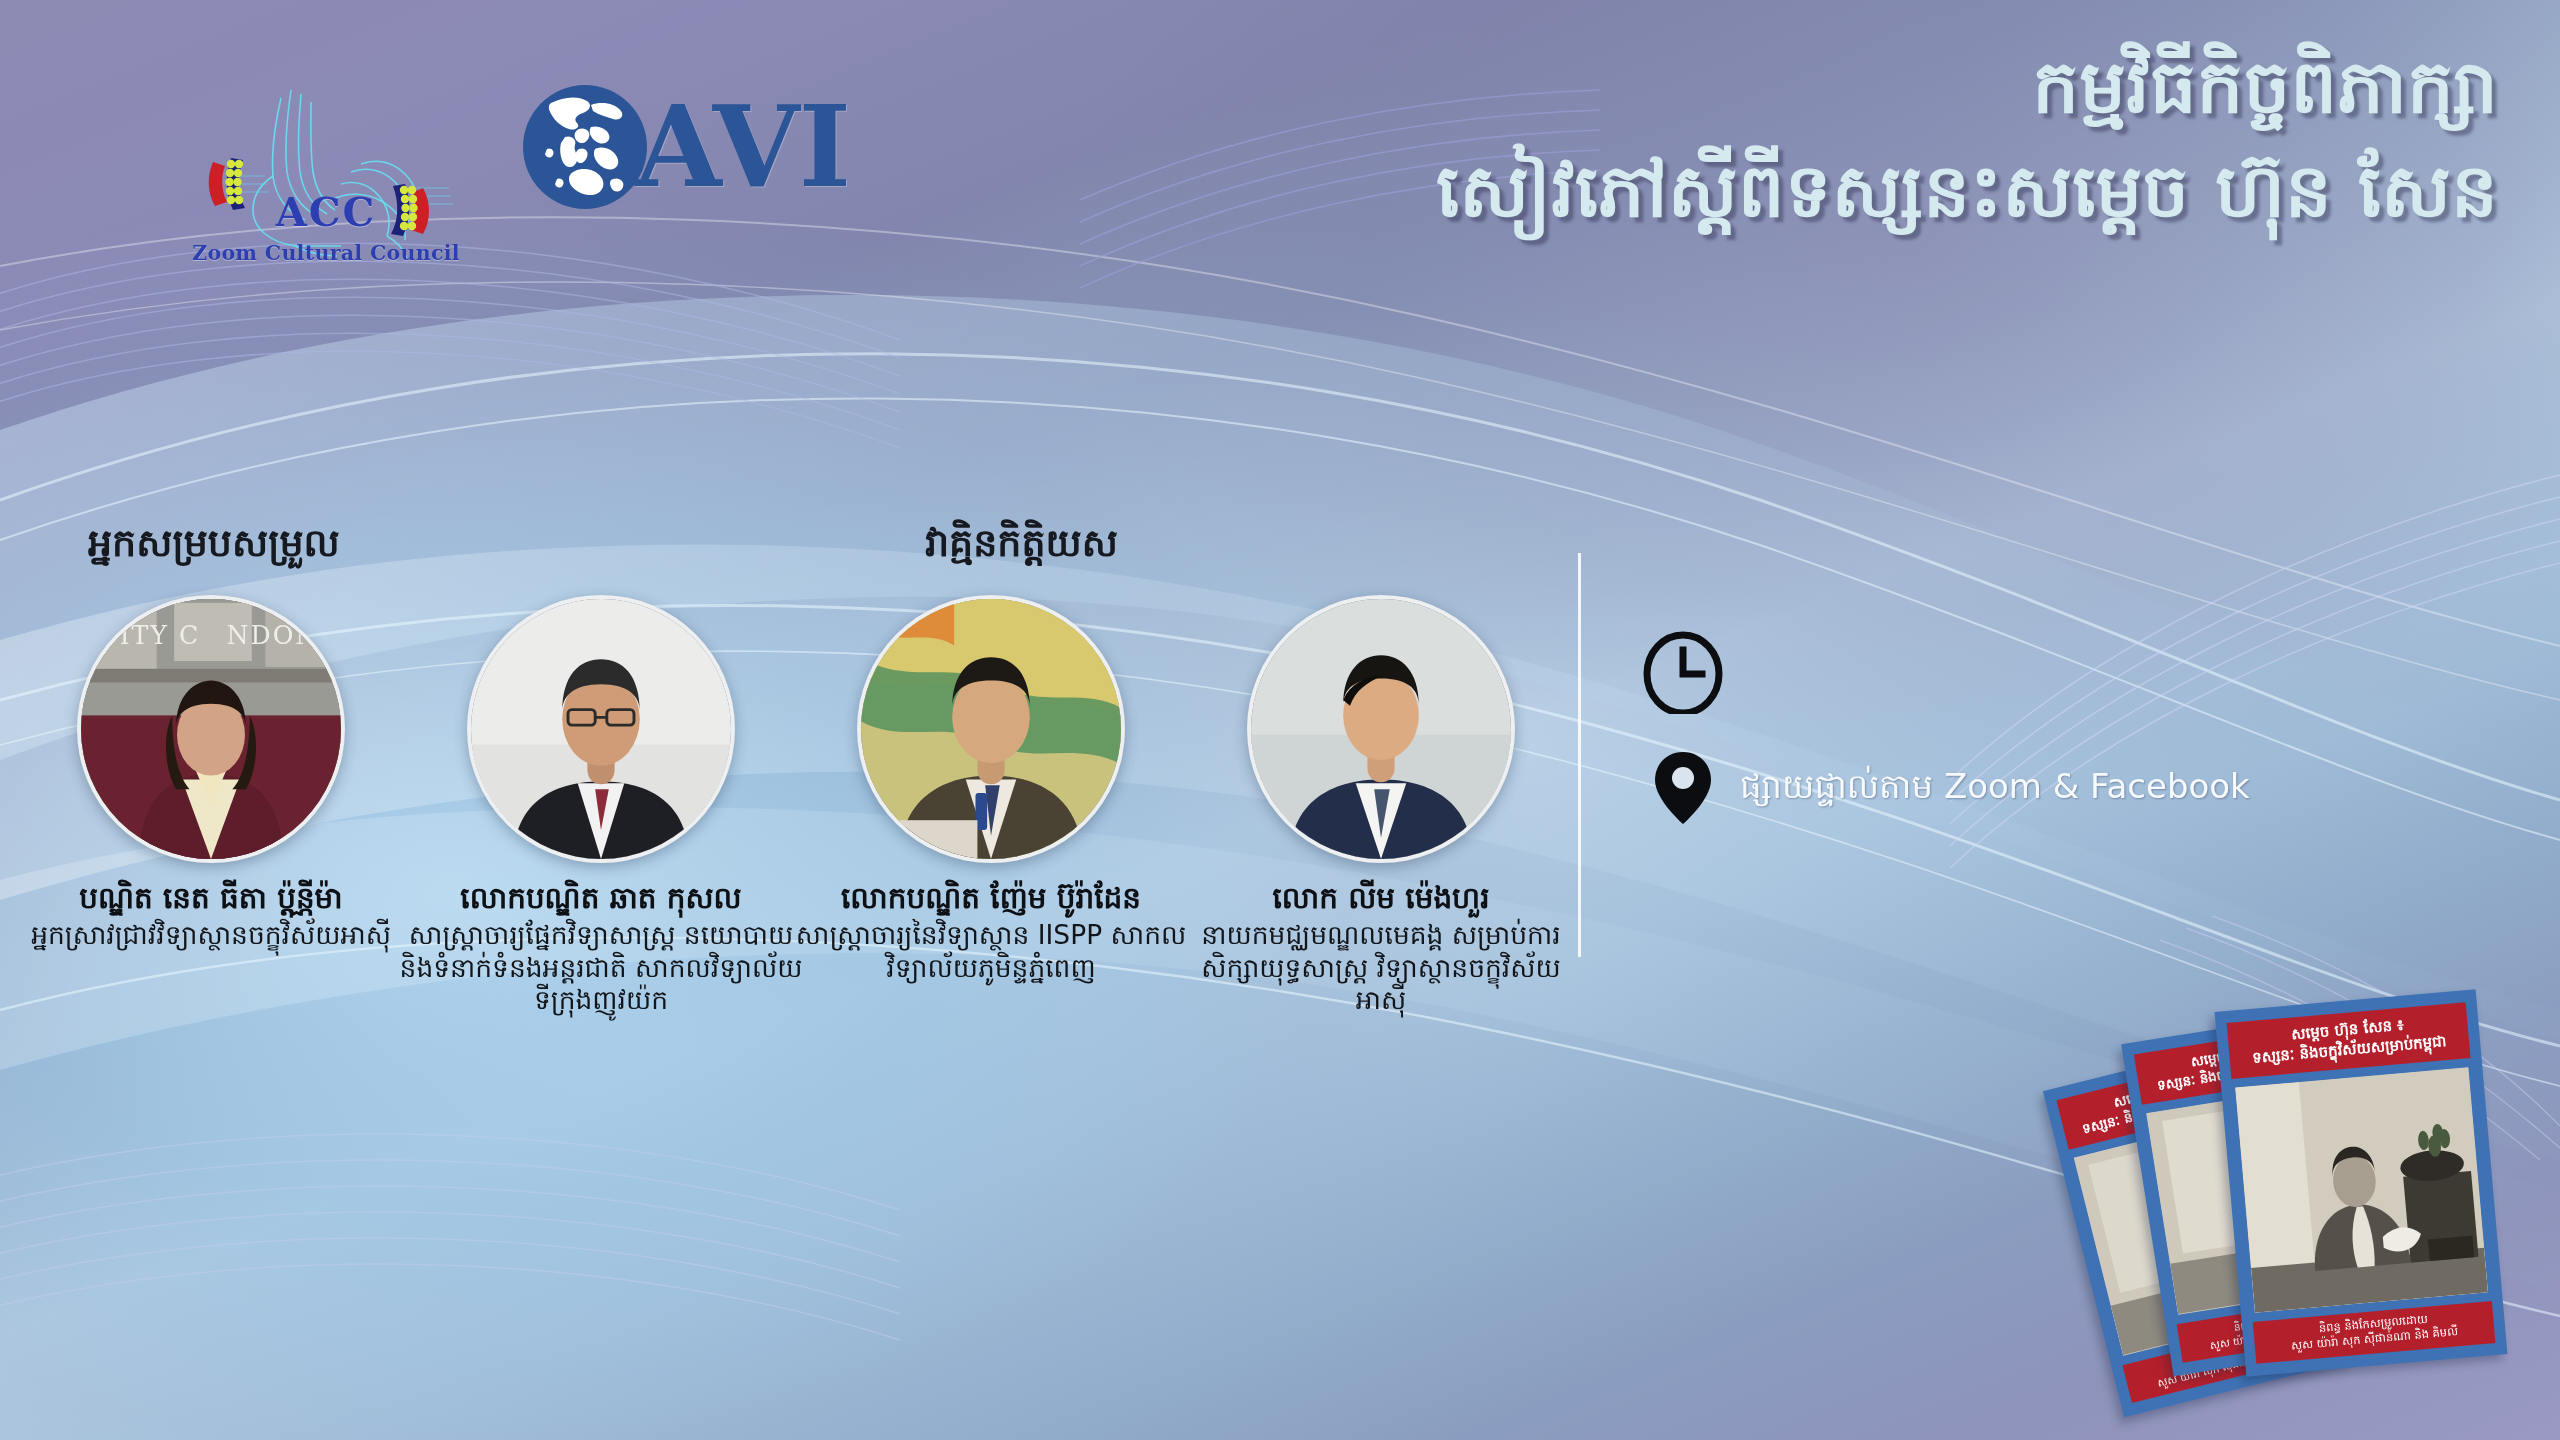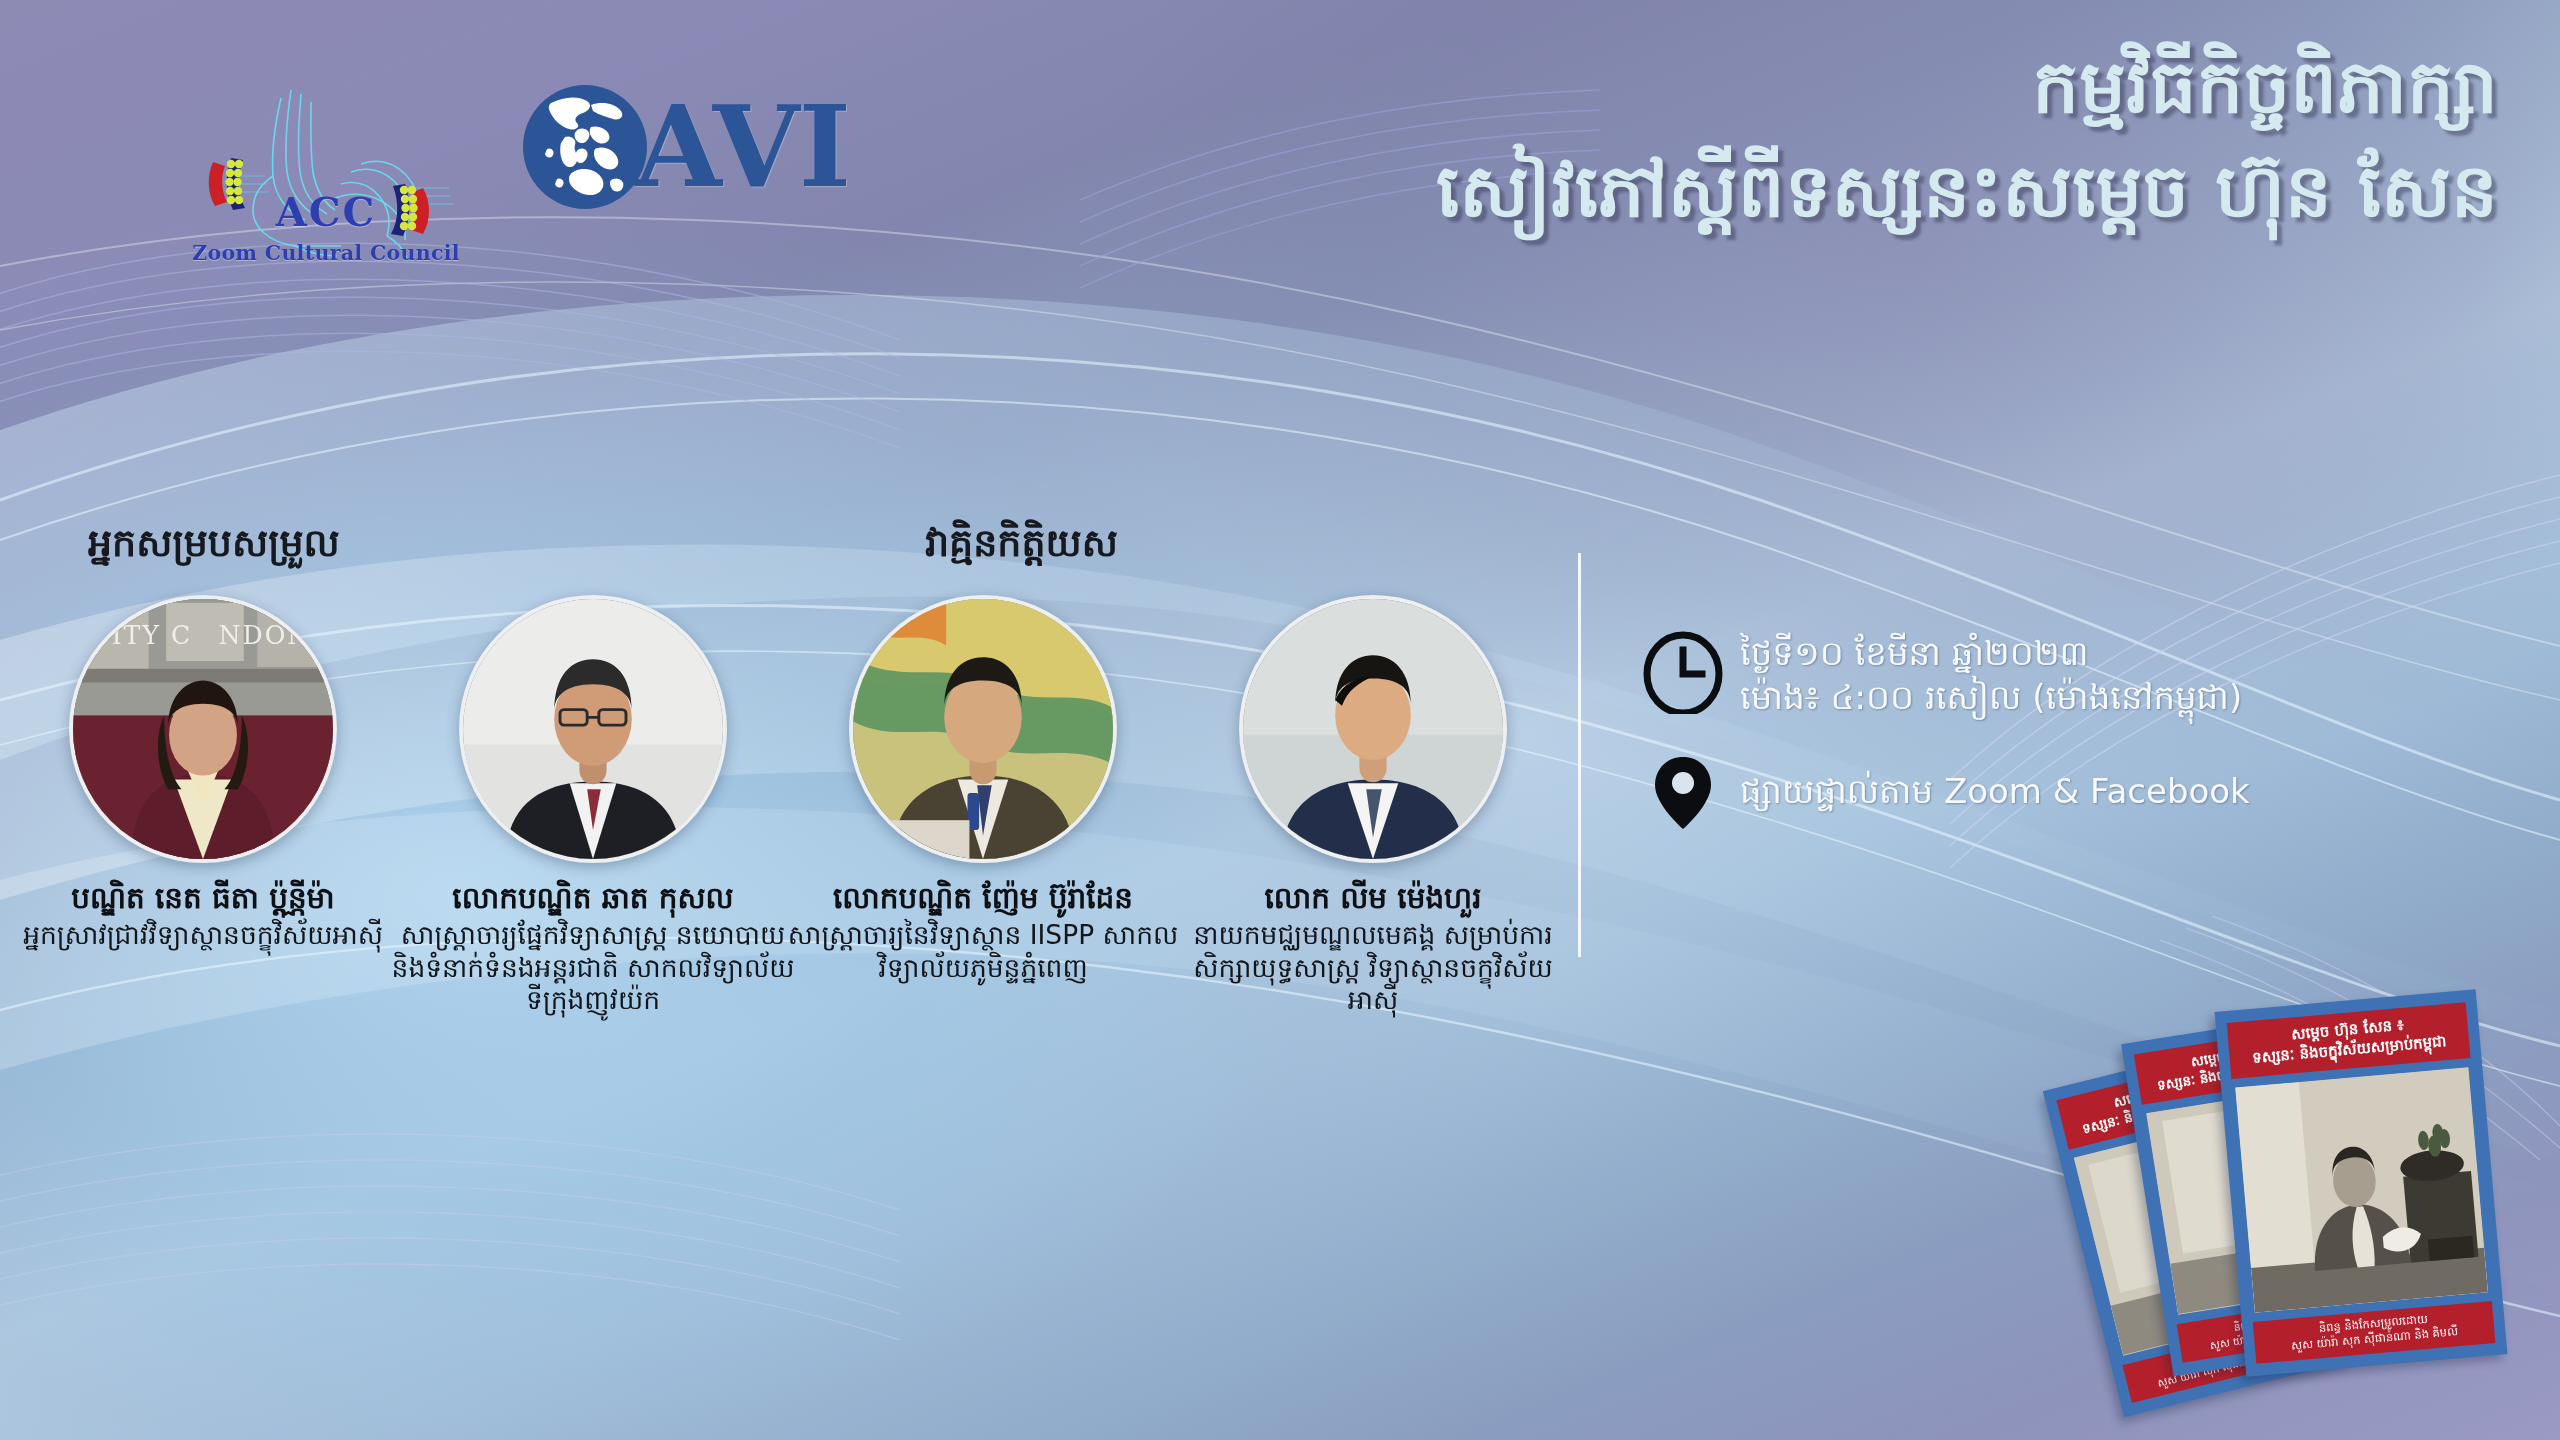--- a/index.html
+++ b/index.html
@@ -102,21 +102,21 @@
     position: absolute;
     color: #16191f;
     font-family: "DejaVu Sans", sans-serif;
     font-weight: bold;
     font-size: 38px;
   }
   #head-moderator { left: 88px; top: 519px; }
   #head-speakers  { left: 925px; top: 519px; }
 
   
-  .people { position: absolute; left: 8px; top: 595px; width: 1560px; display: flex; }
+  .people { position: absolute; left: 16px; top: 595px; width: 1560px; display: flex; }
   .person { width: 390px; display: flex; flex-direction: column; align-items: center; }
   .avatar {
     width: 268px; height: 268px; border-radius: 50%;
     border: 4px solid rgba(255,255,255,0.88);
     box-shadow: 0 4px 14px rgba(20,40,70,0.30);
     overflow: hidden;
     position: relative;
     background: #6d7a8c;
   }
   .avatar svg { position: absolute; inset: 0; width: 100%; height: 100%; }
@@ -487,24 +487,20 @@
 
   <div class="info">
 
     <div class="info-row">
       <div class="info-icon">
         <svg viewBox="0 0 86 86">
           <ellipse cx="43" cy="46" rx="36" ry="39" fill="none" stroke="#0b0d10" stroke-width="7"></ellipse>
           <path d="M43,22 L43,46 L62,46" fill="none" stroke="#0b0d10" stroke-width="7" stroke-linecap="square"></path>
         </svg>
       </div>
-      <div class="info-lines">
-        <div>ថ្ងៃទី១០ ខែមីនា ឆ្នាំ២០២៣</div>
-        <div>ម៉ោង៖ ៤:០០ រសៀល (ម៉ោងនៅកម្ពុជា)</div>
-      </div>
     </div>
 
     <div class="info-row loc">
       <div class="info-icon">
         <svg viewBox="0 0 86 86">
           <path d="M43,8 C27,8 15,20 15,36 C15,56 43,80 43,80 C43,80 71,56 71,36 C71,20 59,8 43,8 Z" fill="#0b0d10"></path>
           <circle cx="43" cy="34" r="11" fill="#d9e4ee"></circle>
         </svg>
       </div>
       <div class="info-lines">ផ្សាយផ្ទាល់តាម Zoom &amp; Facebook</div>

